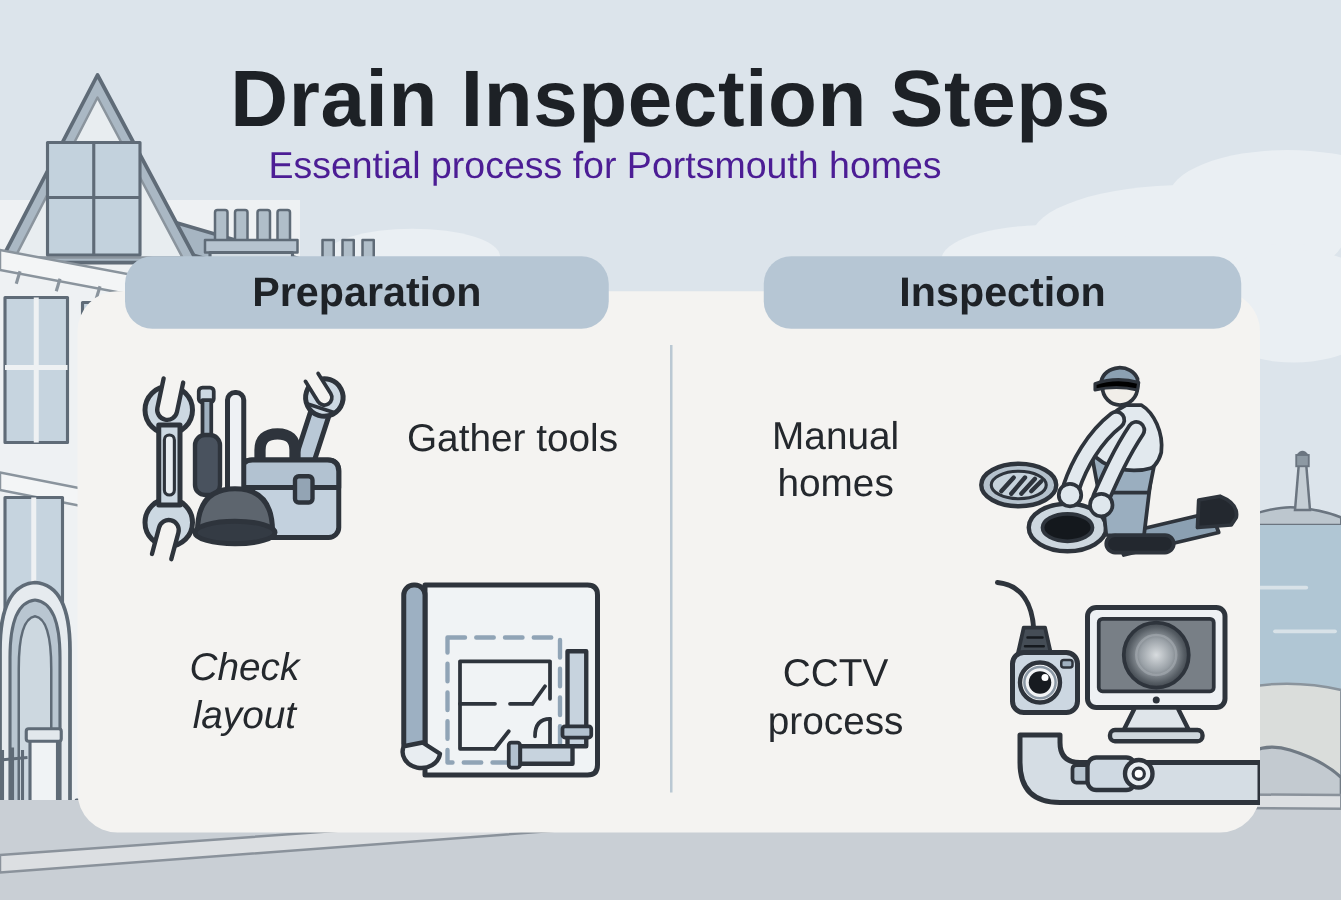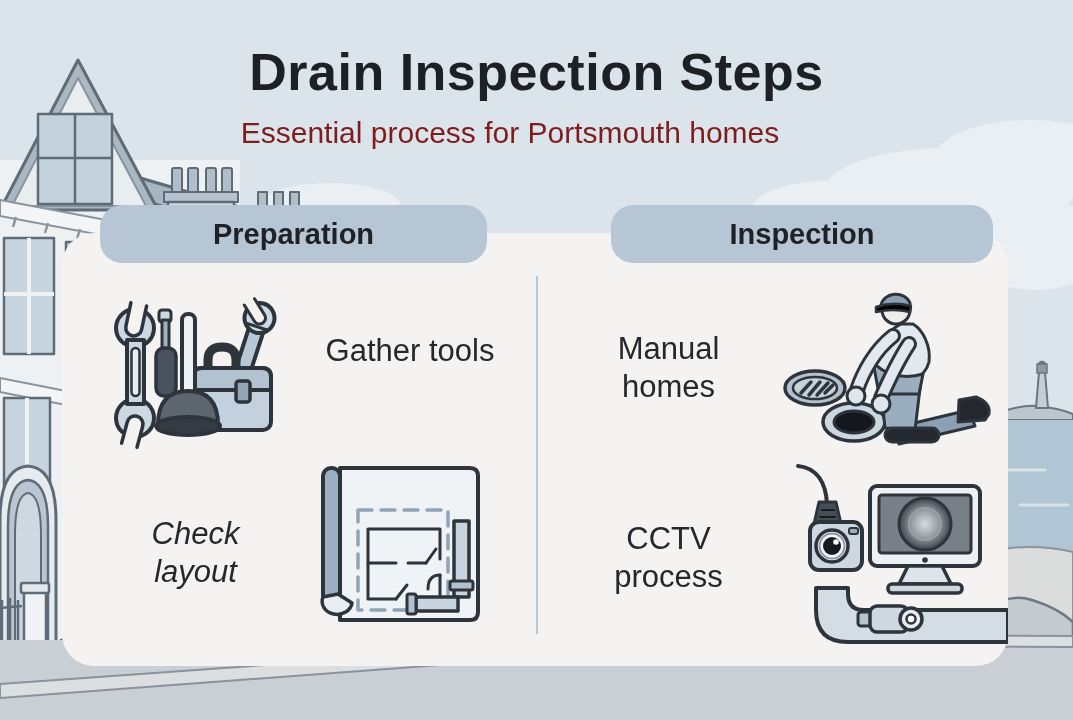--- a/index.html
+++ b/index.html
@@ -7,37 +7,36 @@
   body {
     position:relative;
     font-family:"Liberation Sans","DejaVu Sans",sans-serif;
     background:#dce4eb;
     color:#22262b;
   }
   .bg-svg { position:absolute; left:0; top:0; width:1073px; height:720px; }
 
   .title {
     position:absolute; left:0; top:42px; width:1073px;
-    text-align:center; font-size:52px; font-weight:700;
+    text-align:center; font-size:64px; font-weight:700;
     letter-spacing:0.5px; color:#1d2126;
   }
   .subtitle {
     position:absolute; left:0; top:116px; width:968px;
     text-align:center; font-size:30px; font-weight:400;
-    color:#7f1d1d;
-    margin-left:26px;
+    color:#4c1d95;
   }
   .panel {
     position:absolute; left:62px; top:233px; width:946px; height:433px;
     background:#f4f3f1; border-radius:32px;
   }
   .pill {
     position:absolute; height:58px; border-radius:22px;
     background:#b6c6d4; display:flex; align-items:center; justify-content:center;
-    font-size:29px; font-weight:600; color:#1e2227;
+    font-size:33px; font-weight:600; color:#1e2227;
   }
   .pill-prep { left:100px; top:205px; width:387px; }
   .pill-insp { left:611px; top:205px; width:382px; }
   .divider {
     position:absolute; left:536px; top:276px; width:2px; height:358px;
     background:#a7bac8; opacity:.75;
   }
   .step-label {
     position:absolute; text-align:center; font-size:31px; font-weight:500;
     color:#24282d; line-height:1.22;

